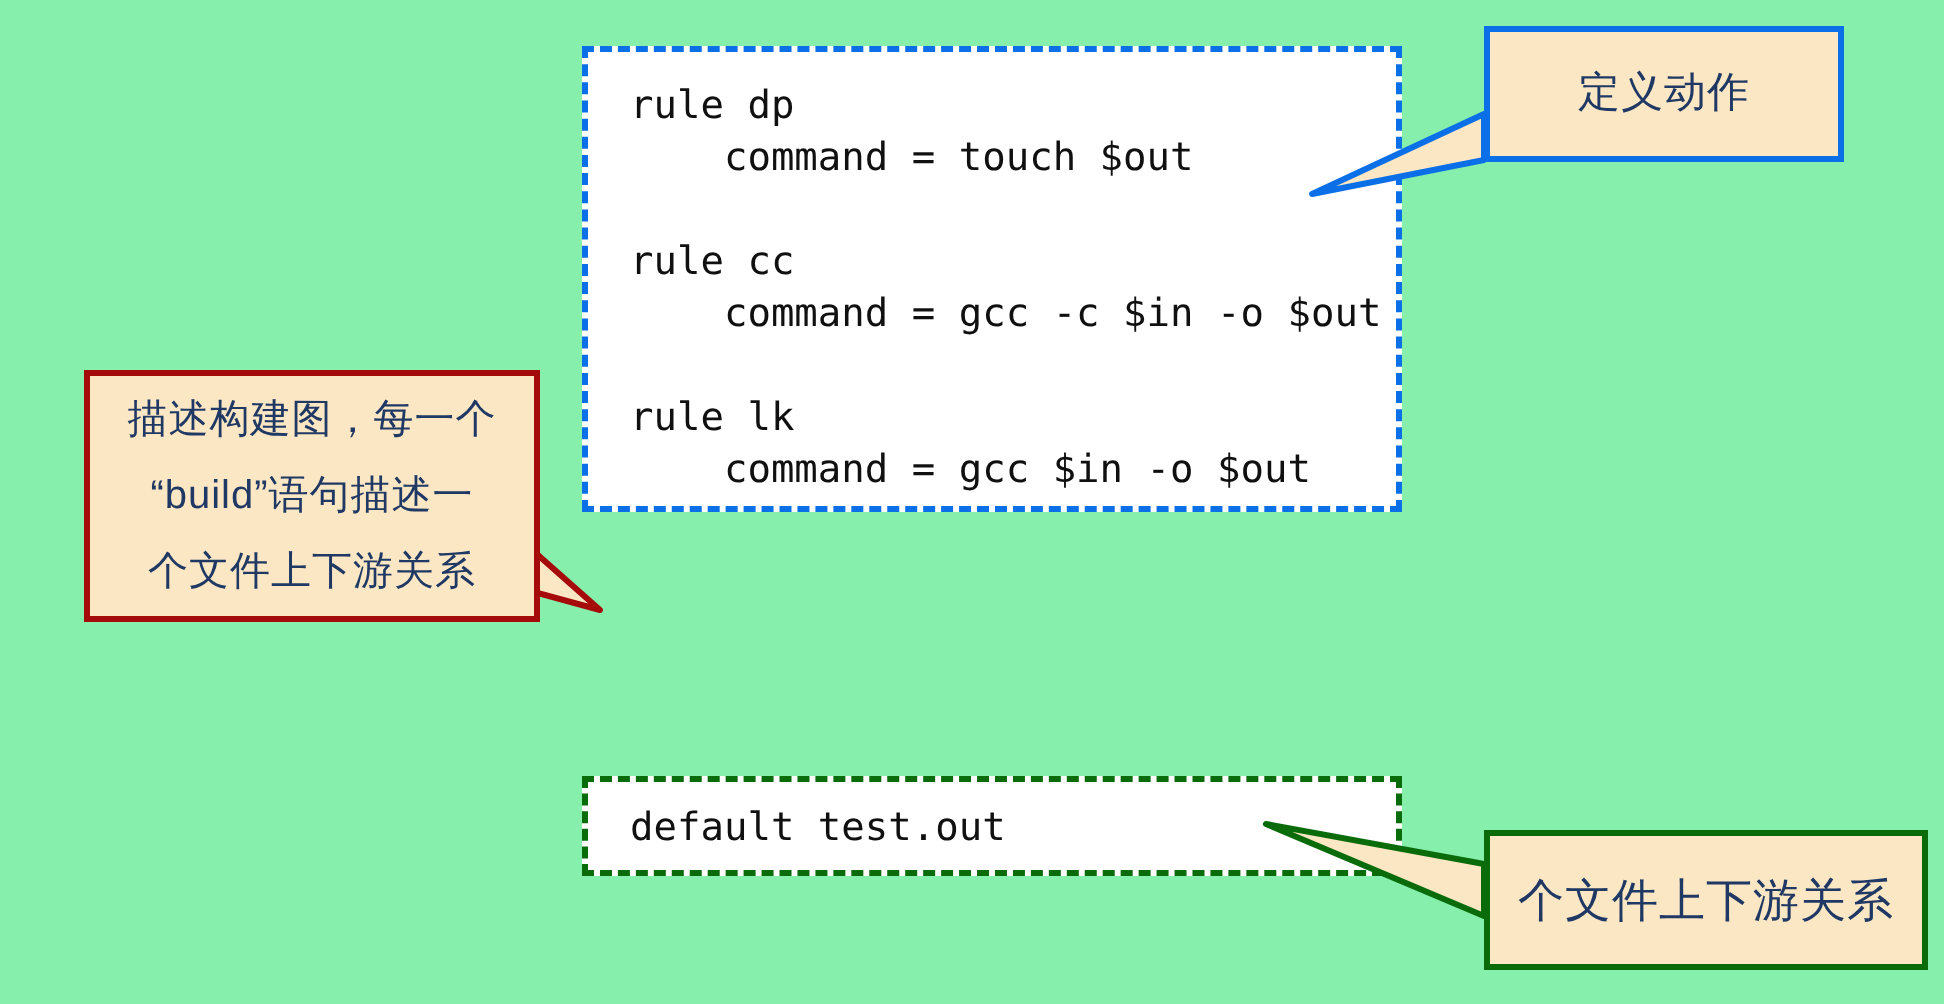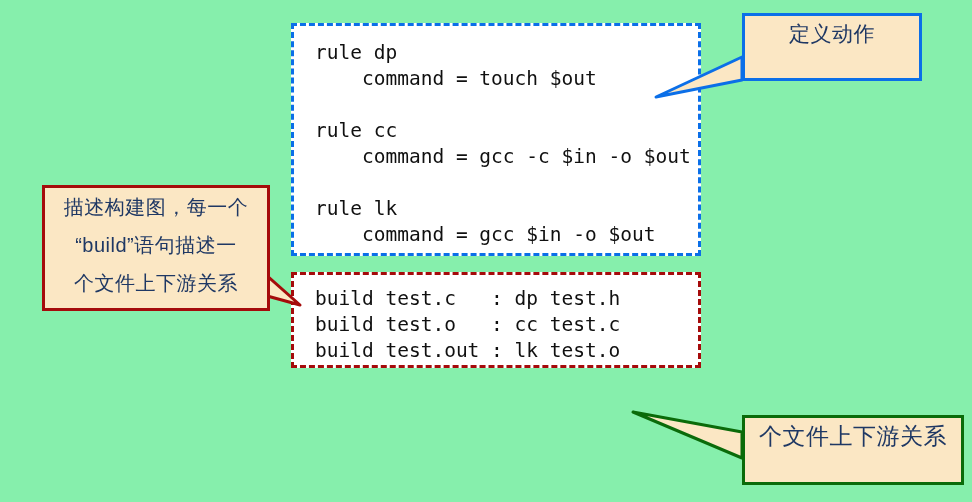--- a/index.html
+++ b/index.html
@@ -63,21 +63,21 @@
   #default-box pre {
     padding: 10px 0 0 21px;
   }
 
   
   .callout {
     position: absolute;
     box-sizing: border-box;
     background: #FBE7C4;
     display: flex;
-    align-items: flex-start;
+    align-items: center;
     justify-content: center;
     color: #1F3864;
     z-index: 3;
   }
   .callout .ctext {
     text-align: center;
     font-size: 21px;
     line-height: 36px;
     letter-spacing: 0.5px;
     white-space: pre-line;
@@ -144,26 +144,24 @@
     <pre>rule dp
     command = touch $out
 
 rule cc
     command = gcc -c $in -o $out
 
 rule lk
     command = gcc $in -o $out</pre>
   </div>
 
-  <div class="code-box" id="build-box">
-    <pre>build test.c   : dp test.h
-build test.o   : cc test.c
-build test.out : lk test.o</pre>
+
+  <div class="code-box" id="default-box">
+    <pre>default test.out</pre>
   </div>
-
 
   <div class="callout" id="callout-actions">
     <span class="ctext">定义动作</span>
   </div>
 
   <div class="callout" id="callout-graph">
     <span class="ctext">描述构建图，每一个
 “build”语句描述一
 个文件上下游关系</span>
   </div>

